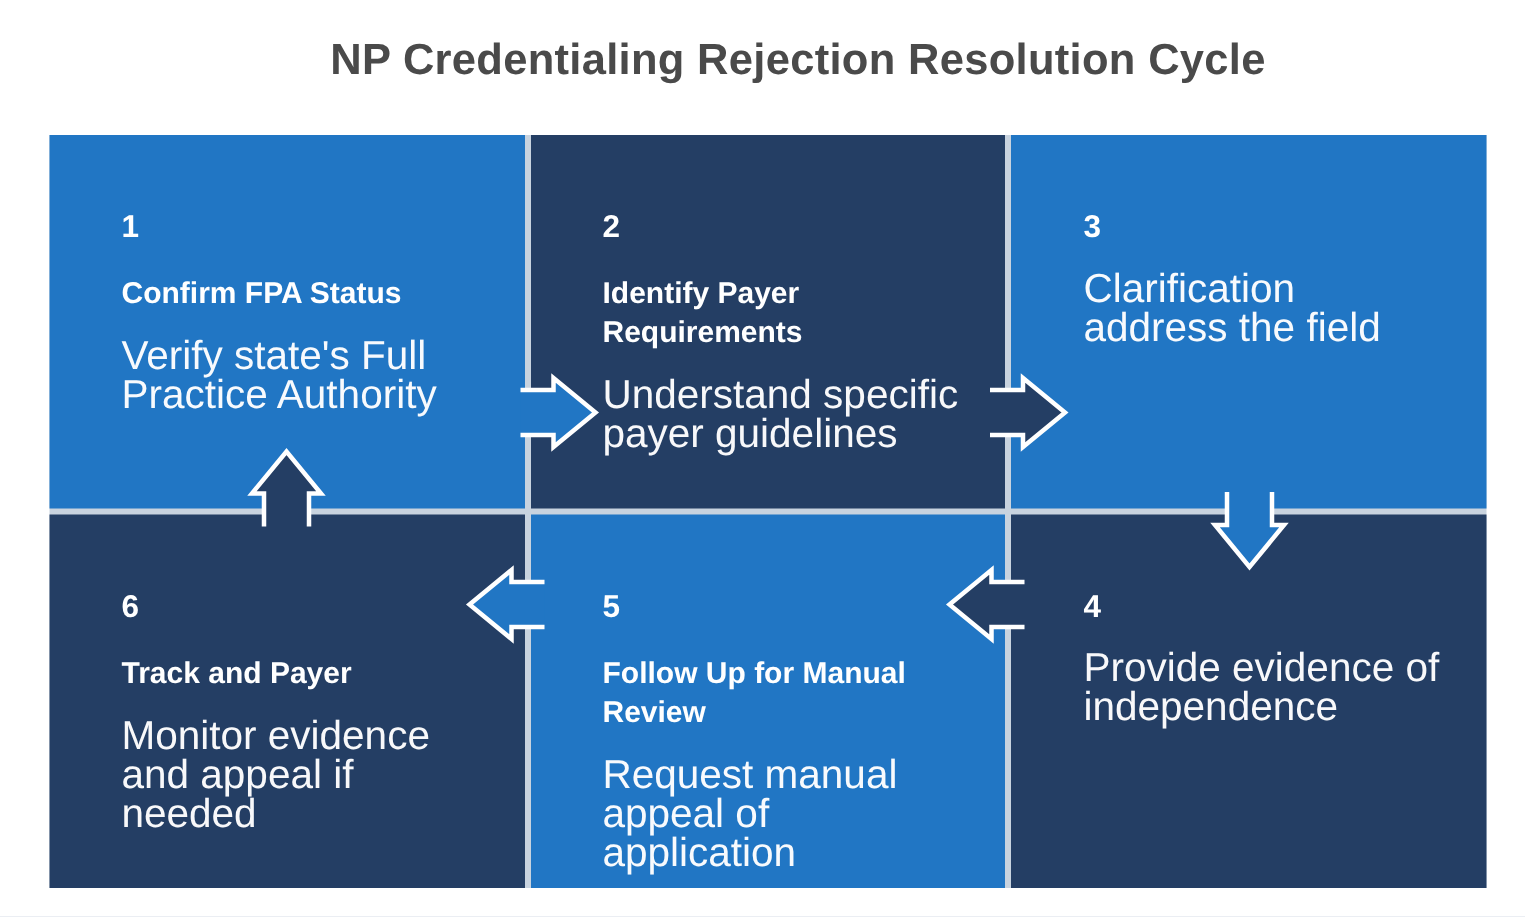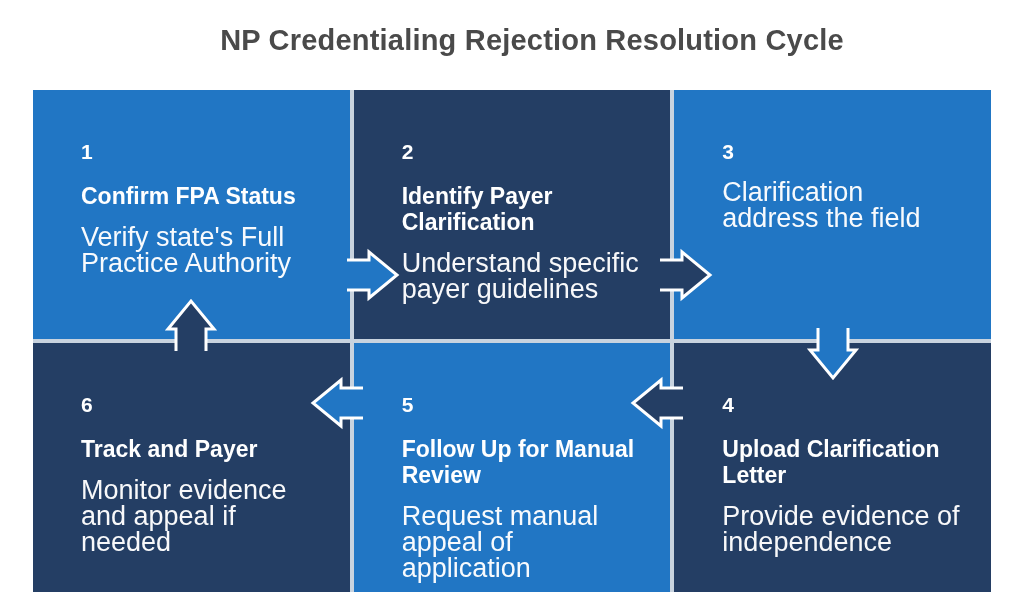--- a/index.html
+++ b/index.html
@@ -38,21 +38,21 @@
   .panel {
     box-sizing: border-box;
     padding: 50px 30px 0 48px;
   }
   .num {
     font-size: 21px;
     font-weight: 700;
     line-height: 24px;
   }
   .head {
-    font-size: 23px;
+    font-size: 20px;
     font-weight: 700;
     line-height: 26px;
     margin: 19px 0 0 0;
   }
   .desc {
     font-size: 27px;
     font-weight: 400;
     line-height: 26px;
     margin: 15px 0 0 0;
     opacity: 0.97;
@@ -79,21 +79,21 @@
     <div class="grid" style="background: rgb(200, 211, 223);">
 
       <section class="panel" style="background: rgb(33, 118, 196); color: rgb(255, 255, 255);">
         <div class="num">1</div>
         <h2 class="head">Confirm FPA Status</h2>
         <p class="desc">Verify state's Full Practice Authority</p>
       </section>
 
       <section class="panel" style="background: rgb(36, 62, 100); color: rgb(255, 255, 255);">
         <div class="num">2</div>
-        <h2 class="head">Identify Payer Clarification</h2>
+        <h2 class="head">Identify Payer Requirements</h2>
         <p class="desc">Understand specific payer guidelines</p>
       </section>
 
       <section class="panel" style="background: rgb(33, 118, 196); color: rgb(255, 255, 255);">
         <div class="num">3</div>
         <p class="desc">Clarification address the field</p>
       </section>
 
       <section class="panel" style="background: rgb(36, 62, 100); color: rgb(255, 255, 255);">
         <div class="num">6</div>
@@ -102,21 +102,20 @@
       </section>
 
       <section class="panel" style="background: rgb(33, 118, 196); color: rgb(255, 255, 255);">
         <div class="num">5</div>
         <h2 class="head">Follow Up for Manual Review</h2>
         <p class="desc">Request manual appeal of application</p>
       </section>
 
       <section class="panel" style="background: rgb(36, 62, 100); color: rgb(255, 255, 255);">
         <div class="num">4</div>
-        <h2 class="head">Upload Clarification Letter</h2>
         <p class="desc">Provide evidence of independence</p>
       </section>
 
     </div>
   </div>
 
   <svg class="arrow" style="left:347px; top:249px;" width="52" height="52" viewBox="0 0 52 52">
     <path d="M0,11 H22 V3 L50,26 L22,49 V41 H0" fill="#2176C4" stroke="#FFFFFF"></path>
   </svg>
 

